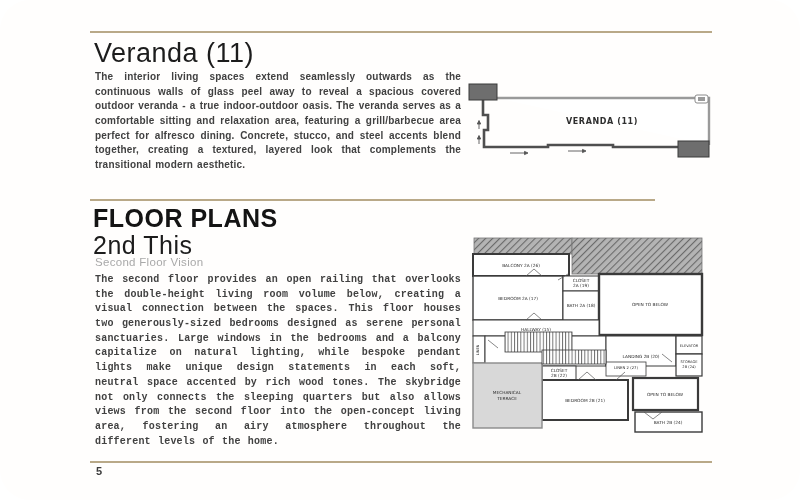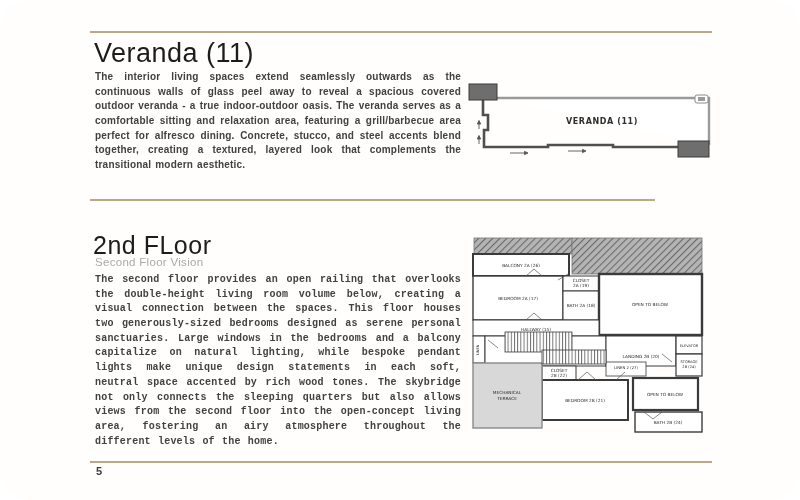--- a/index.html
+++ b/index.html
@@ -82,21 +82,22 @@
       <line x1="48" y1="75" x2="64" y2="75"></line>
         <polygon points="66,75 62.5,73.4 62.5,76.6"></polygon>
       <line x1="106" y1="73" x2="122" y2="73"></line>
         <polygon points="124,73 120.5,71.4 120.5,74.6"></polygon>
     </g>
     <text x="140" y="46" font-size="8" font-weight="bold" text-anchor="middle" letter-spacing="0.6" fill="#222222">VERANDA (11)</text>
   </svg>
 
   <div class="rule rule-mid"></div>
 
-  <div class="floor-title2">2nd FLoor</div>
+  <div class="floor-title">FLOOR PLANS</div>
+  <div class="floor-title2">2nd This</div>
   <div class="floor-subtitle">Second Floor Vision</div>
   <div class="body-text floor-body">The second floor provides an open railing that overlooks the double-height living room volume below, creating a visual connection between the spaces. This floor houses two generously-sized bedrooms designed as serene personal sanctuaries. Large windows in the bedrooms and a balcony capitalize on natural lighting, while bespoke pendant lights make unique design statements in each soft, neutral space accented by rich wood tones. The skybridge not only connects the sleeping quarters but also allows views from the second floor into the open-concept living area, fostering an airy atmosphere throughout the different levels of the home.</div>
 
   <svg class="svg-plan" width="248" height="226" viewBox="0 0 248 226">
     <defs>
       <pattern id="hatchDiag" width="5" height="5" patternUnits="userSpaceOnUse" patternTransform="rotate(45)">
         <rect width="5" height="5" fill="#b4b4b4"></rect>
         <line x1="0" y1="0" x2="0" y2="5" stroke="#6a6a6a" stroke-width="2.2"></line>
       </pattern>
       <pattern id="stairStripe" width="3.2" height="6" patternUnits="userSpaceOnUse">

